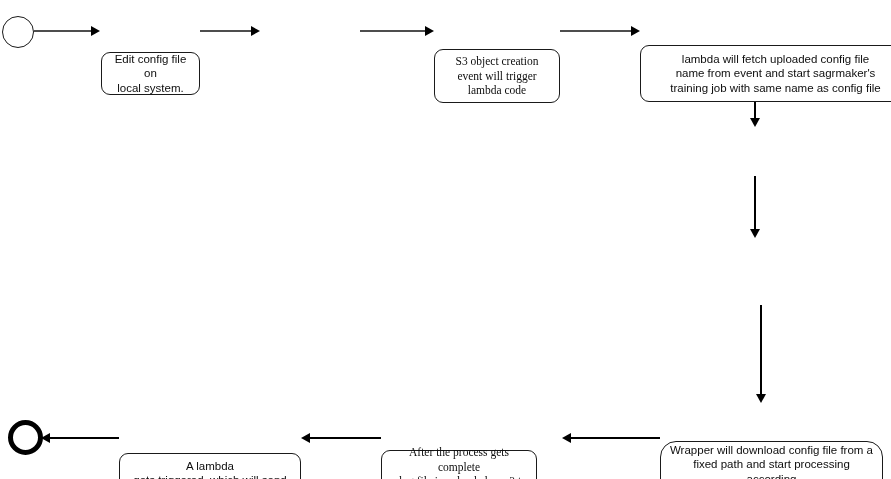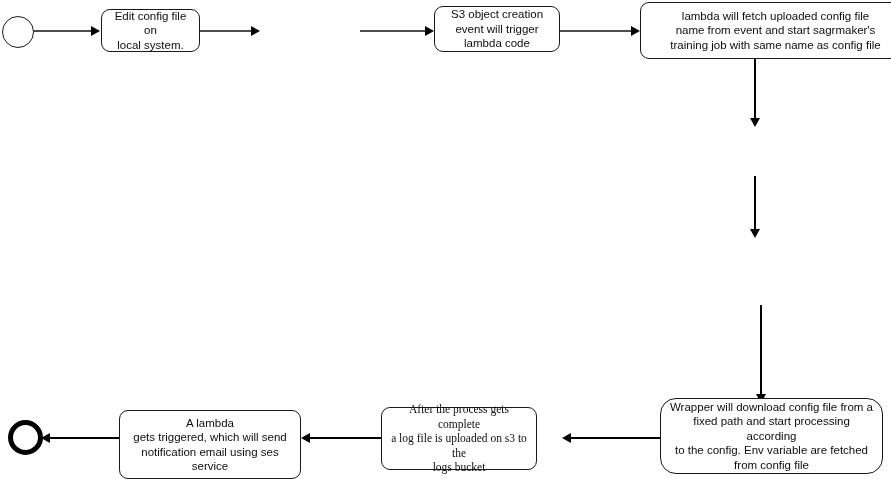--- a/index.html
+++ b/index.html
@@ -25,20 +25,21 @@
     border-radius: 9px;
     display: flex;
     align-items: center;
     justify-content: center;
     text-align: center;
     color: #0d0d0d;
     font-size: 11.5px;
     line-height: 14.5px;
     padding: 2px 6px;
     white-space: pre-line;
+    margin-top: 43px;
   }
   .start-circle {
     position: absolute;
     box-sizing: border-box;
     border: 1.4px solid #1a1a1a;
     border-radius: 50%;
     background: #ffffff;
   }
   .end-circle {
     position: absolute;
@@ -111,21 +112,21 @@
 
   <div class="conn h dark" style="left:50px; top:437px; width:69px;"></div>
   <div class="arrow left" style="left:41px; top:433px;"></div>
 
   <div class="end-circle" style="left:8px; top:420px; width:35px; height:35px;"></div>
 
   <div class="node" style="left:101px; top:9px; width:99px; height:43px;">Edit config file on
 local system.</div>
 
 
-  <div class="node" style="left:434px; top:6px; width:126px; height:46px;">S3 object creation
+  <div class="node" style="left:434px; top:6px; width:126px; height:54px;font-family:Liberation Serif, serif;">S3 object creation
 event will trigger
 lambda  code</div>
 
   <div class="node" style="left:640px; top:2px; width:271px; height:57px;">lambda will fetch uploaded config file
 name from event and start sagrmaker's
 training job with same name as config file</div>
 
 
 
   <div class="node" style="left:660px; top:398px; width:223px; height:76px;border-radius:16px;">Wrapper will download config file from a

